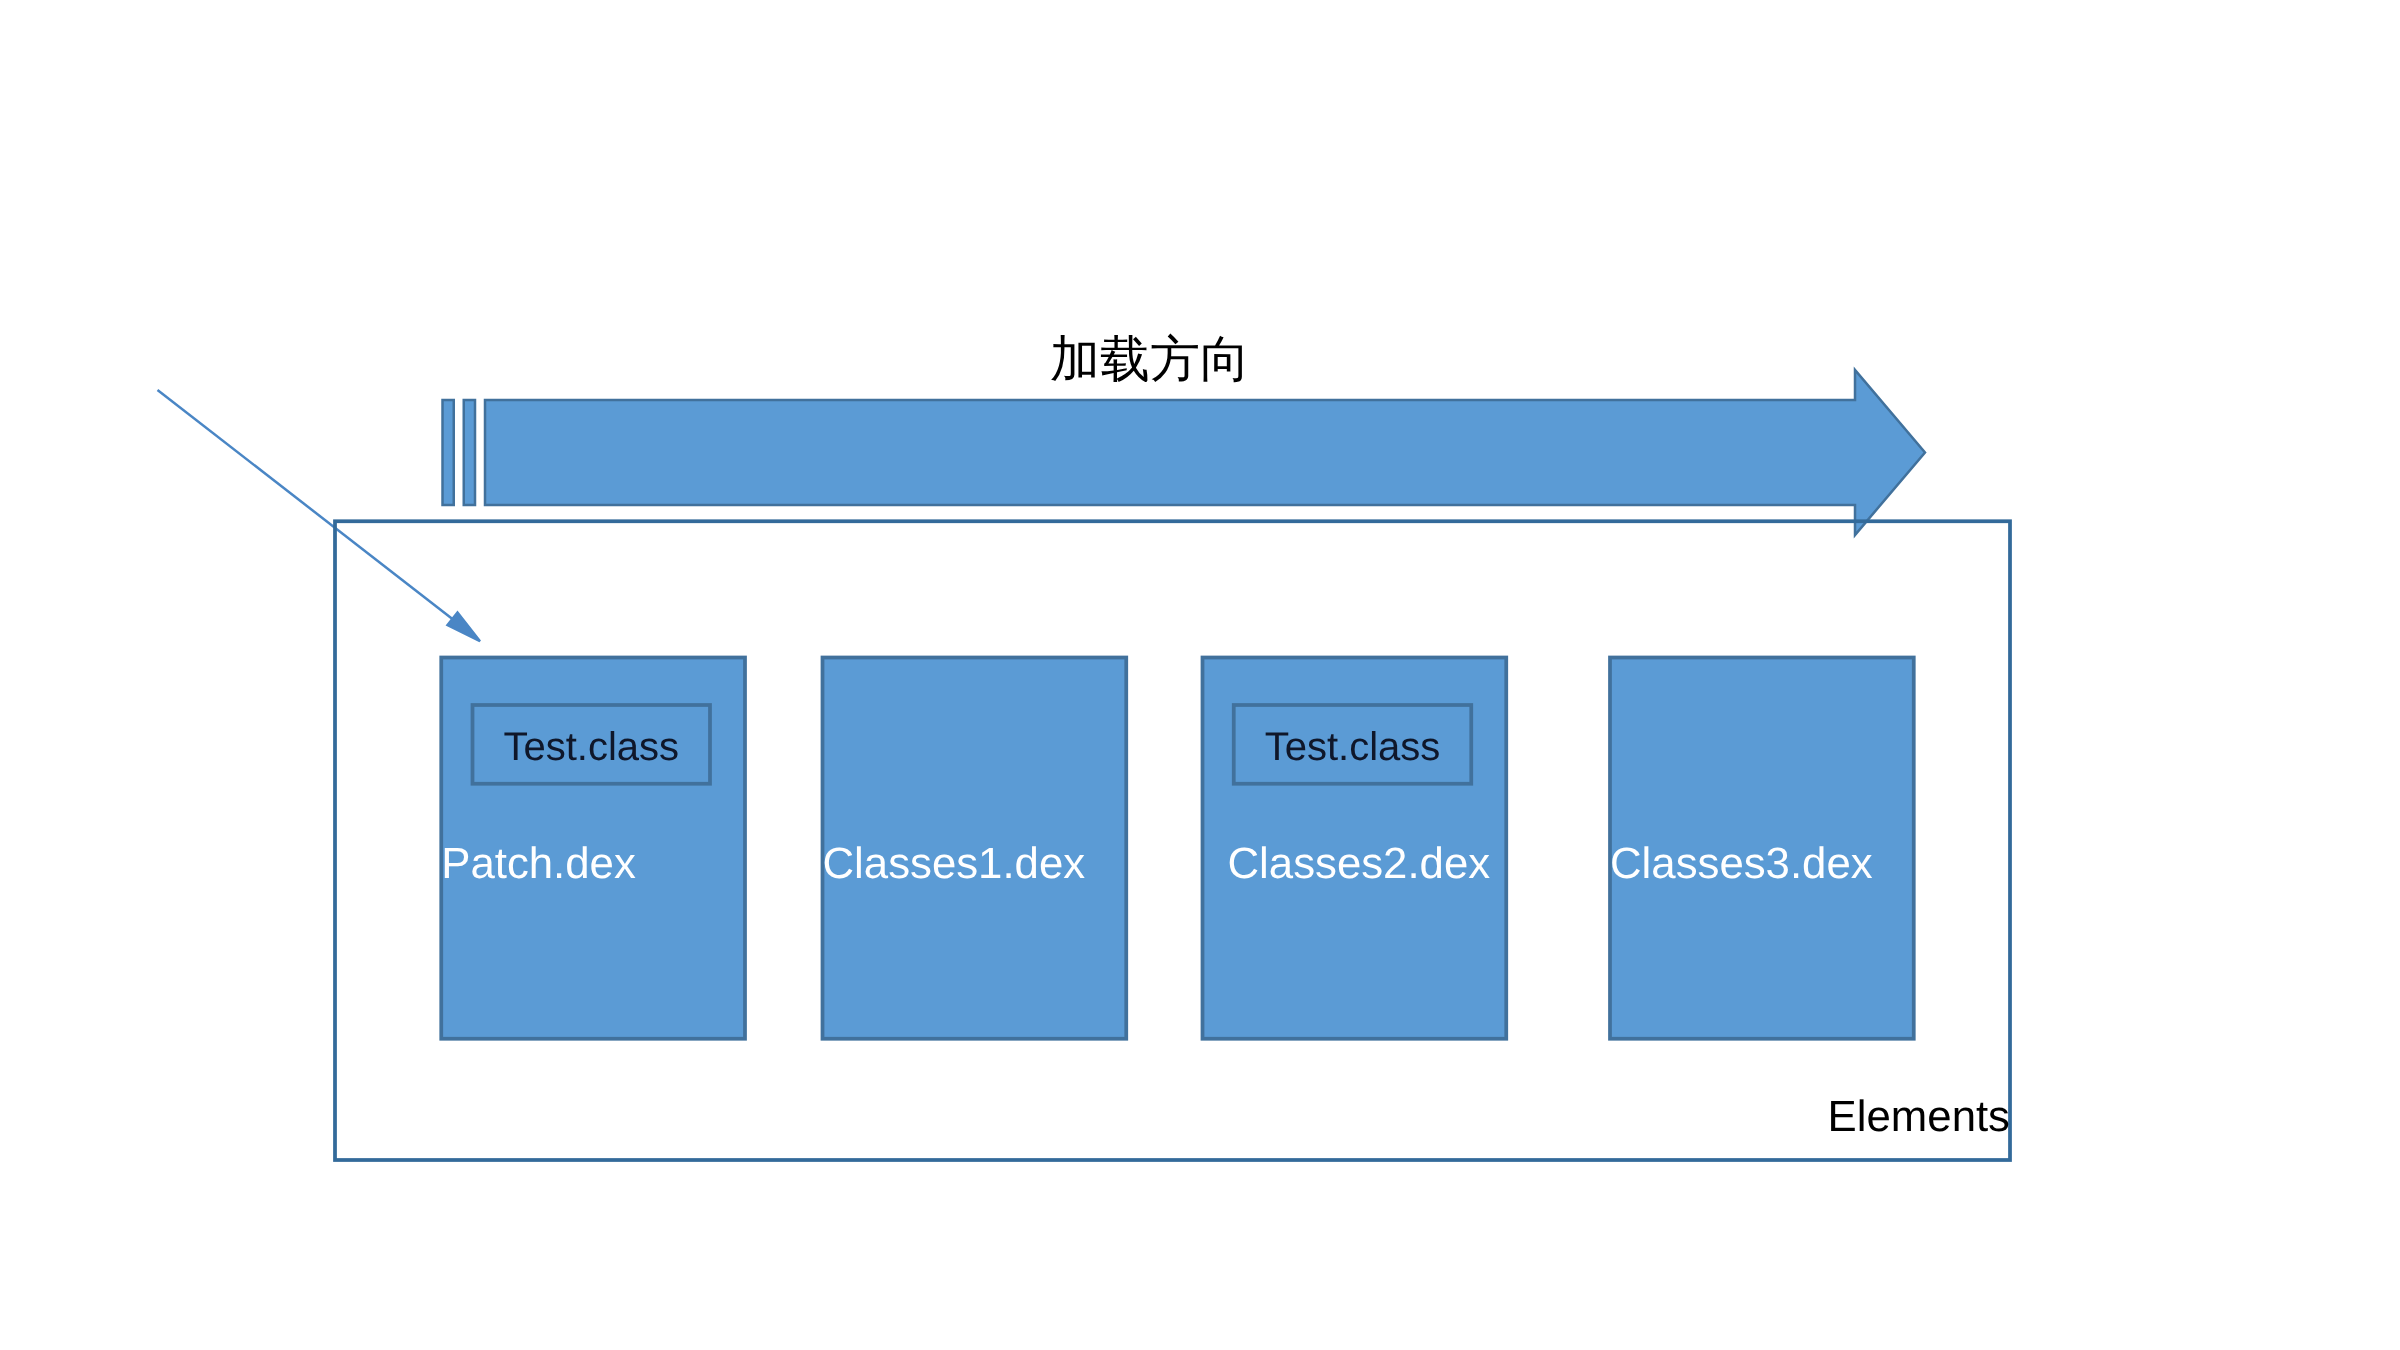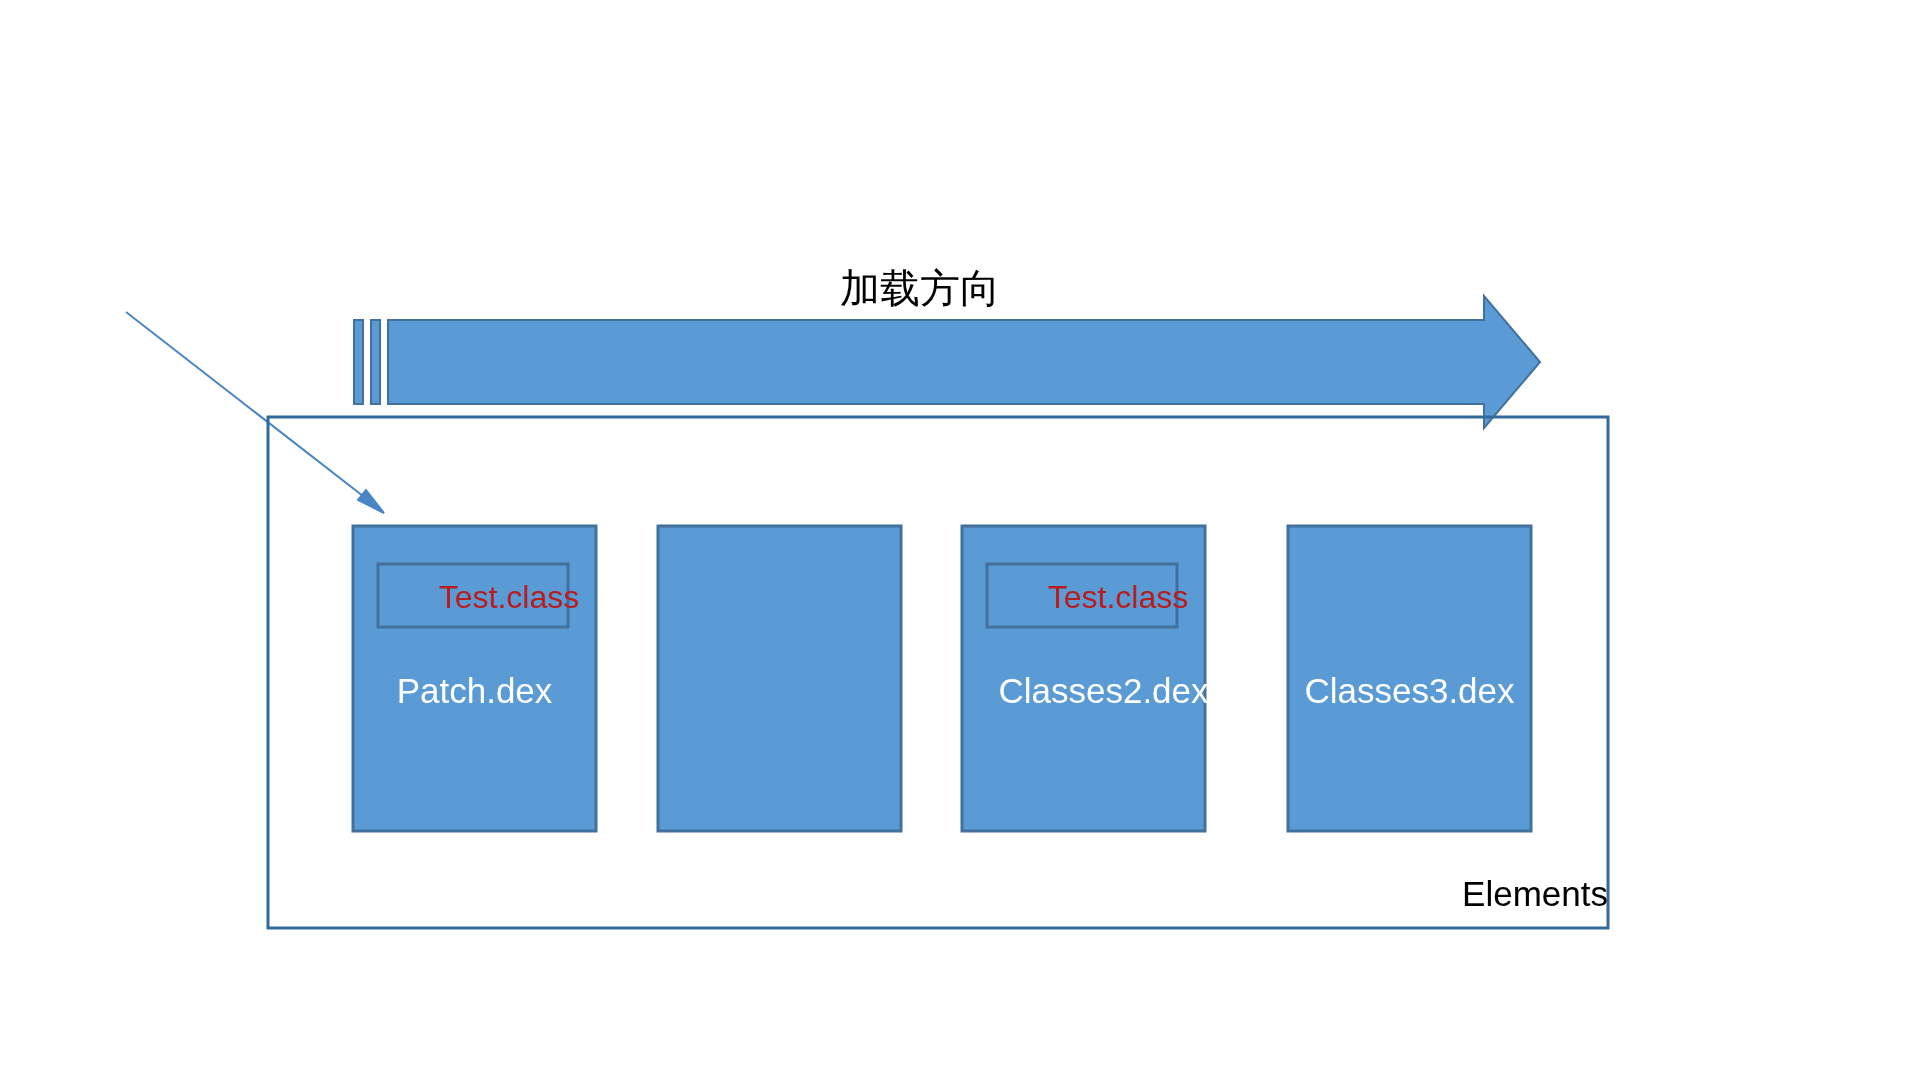--- a/index.html
+++ b/index.html
@@ -46,30 +46,29 @@
     left: 0;
     top: 268px;
     width: 1920px;
     text-align: center;
     transform: translateX(-40px);
   }
 
   .box-label {
     font-size: 35px;
     color: #ffffff;
-    text-align: center;
+    text-align: left;
     line-height: 1;
   }
 
   .inner-label {
     font-size: 32px;
-    color: #b91c1c;
+    color: #0f172a;
     text-align: center;
     line-height: 1;
-    margin-left: 36px;
   }
 
   .elements-label {
     font-size: 35px;
     color: #000000;
     text-align: right;
     line-height: 1;
   }
 </style>
 </head>
@@ -118,20 +117,21 @@
     <g>
       <rect x="1288" y="526" width="243" height="305" fill="#5B9BD5" stroke="#41719C" stroke-width="3"></rect>
     </g>
   </svg>
 
   <div class="txt direction-title">加载方向</div>
 
   <div class="txt inner-label" style="left:378px; top:581px; width:190px;">Test.class</div>
   <div class="txt box-label" style="left:353px; top:673px; width:243px;">Patch.dex</div>
 
+  <div class="txt box-label" style="left:658px; top:673px; width:243px;">Classes1.dex</div>
 
   <div class="txt inner-label" style="left:987px; top:581px; width:190px;">Test.class</div>
   <div class="txt box-label" style="left:962px; top:673px; width:243px;margin-left:20px;">Classes2.dex</div>
 
   <div class="txt box-label" style="left:1288px; top:673px; width:243px;">Classes3.dex</div>
 
   <div class="txt elements-label" style="left:268px; top:876px; width:1340px;">Elements</div>
 
 </div>
 

